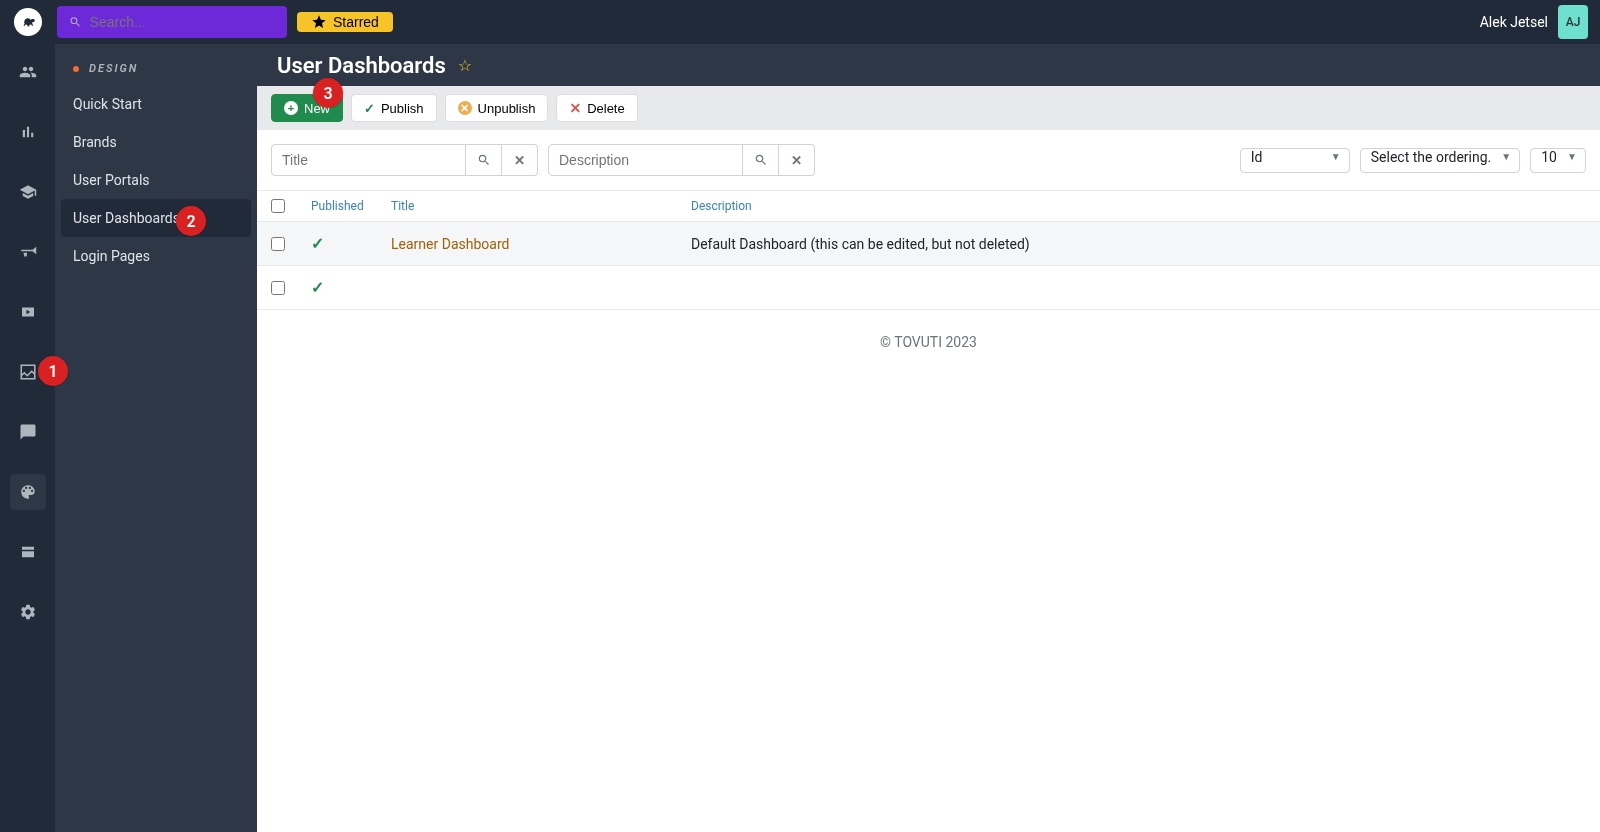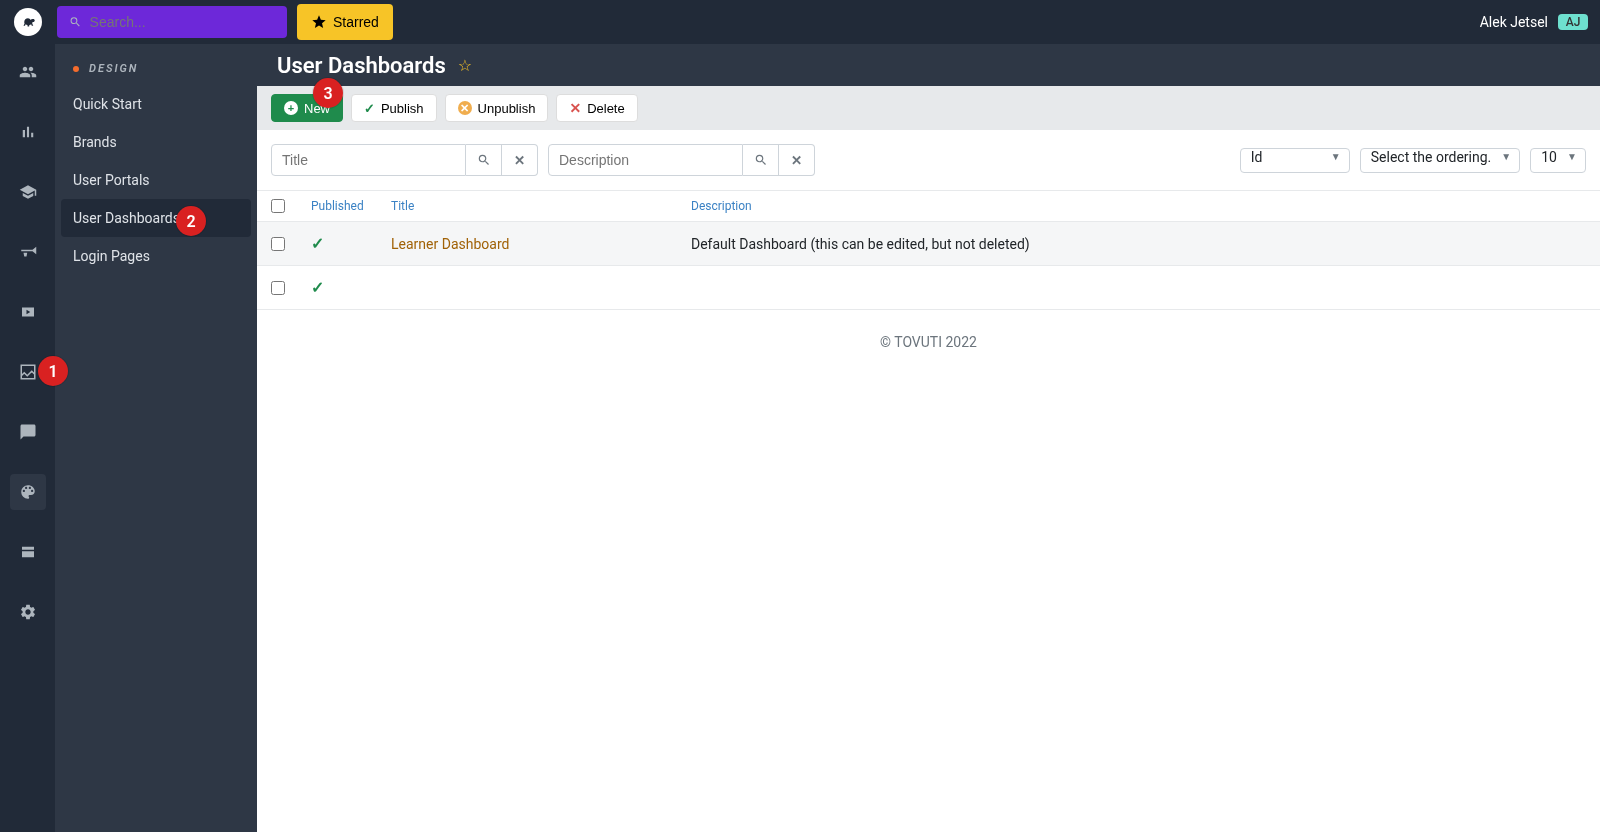--- a/index.html
+++ b/index.html
@@ -4,24 +4,24 @@
 <style>
 * { margin: 0; padding: 0; box-sizing: border-box; }
 body { font-family: -apple-system, BlinkMacSystemFont, "Segoe UI", Roboto, sans-serif; background: #fff; color: #212529; font-size: 14px; }
 
 
 .topbar { position: fixed; top: 0; left: 0; right: 0; height: 44px; background: #212a38; display: flex; align-items: center; padding: 0 12px 0 0; z-index: 100; }
 .topbar-logo { width: 55px; height: 44px; display: flex; align-items: center; justify-content: center; }
 .topbar-logo-circle { width: 28px; height: 28px; border-radius: 50%; background: #fff; display:flex; align-items:center; justify-content:center; }
 .search-box { background: #6d28d9; border-radius: 4px; height: 32px; display: flex; align-items: center; padding: 0 12px; width: 230px; color: #adb5bd; margin-left: 2px; }
 .search-box input { background: transparent; border: none; outline: none; color: #adb5bd; font-size: 14px; margin-left: 8px; width: 100%; }
-.starred-btn { background: #f7c427; border: none; border-radius: 4px; height: 36px; padding: 5px 14px; display: flex; align-items: center; gap: 6px; font-size: 14px; font-weight: 500; margin-left: 10px; cursor: pointer; }
+.starred-btn { background: #f7c427; border: none; border-radius: 4px; height: 20px; padding: 5px 14px; display: flex; align-items: center; gap: 6px; font-size: 14px; font-weight: 500; margin-left: 10px; cursor: pointer; }
 .spacer { flex: 1; }
 .user-area { display: flex; align-items: center; gap: 10px; color: #fff; font-size: 14px; }
-.avatar { width: 30px; height: 16px; border-radius: 4px; background: #6ee0cf; color: #333; display: flex; align-items: center; justify-content: center; font-size: 12px; font-weight: 500; }
+.avatar { width: 30px; height: 34px; border-radius: 4px; background: #6ee0cf; color: #333; display: flex; align-items: center; justify-content: center; font-size: 12px; font-weight: 500; }
 
 
 .rail { position: fixed; top: 44px; left: 0; bottom: 0; width: 55px; background: #212a38; display: flex; flex-direction: column; align-items: center; padding-top: 10px; gap: 24px; z-index: 90; }
 .rail-item { width: 36px; height: 36px; display: flex; align-items: center; justify-content: center; color: #adb5bd; cursor: pointer; position: relative; border-radius: 4px; }
 .rail-item.active { background: #2e3745; }
 .rail-item svg { width: 18px; height: 18px; fill: currentColor; }
 
 
 .subside { position: fixed; top: 44px; left: 55px; bottom: 0; width: 202px; background: #2e3745; color: #adb5bd; z-index: 80; }
 .subside-header { padding: 18px 18px 10px 18px; font-size: 11px; letter-spacing: 2px; font-weight: 600; display: flex; align-items: center; gap: 10px; font-style: italic; }
@@ -253,18 +253,18 @@
     <div class="trow">
       <div class="col-chk">
           <input type="checkbox" style="">
         </div>
       <div class="col-pub"><span class="checkmark">✓</span></div>
       <div class="col-title"><span class="link"></span></div>
       <div class="col-desc"><span></span></div>
     </div>
   </div>
 
-  <div class="footer">© TOVUTI 2022</div>
+  <div class="footer">© TOVUTI 2023</div>
 </div>
 
 <div class="bubble" style="top:356px; left:38px;">1</div>
 <div class="bubble" style="top:206px; left:176px;">2</div>
 <div class="bubble" style="top:78px; left:313px;">3</div>
 
 </body></html>

